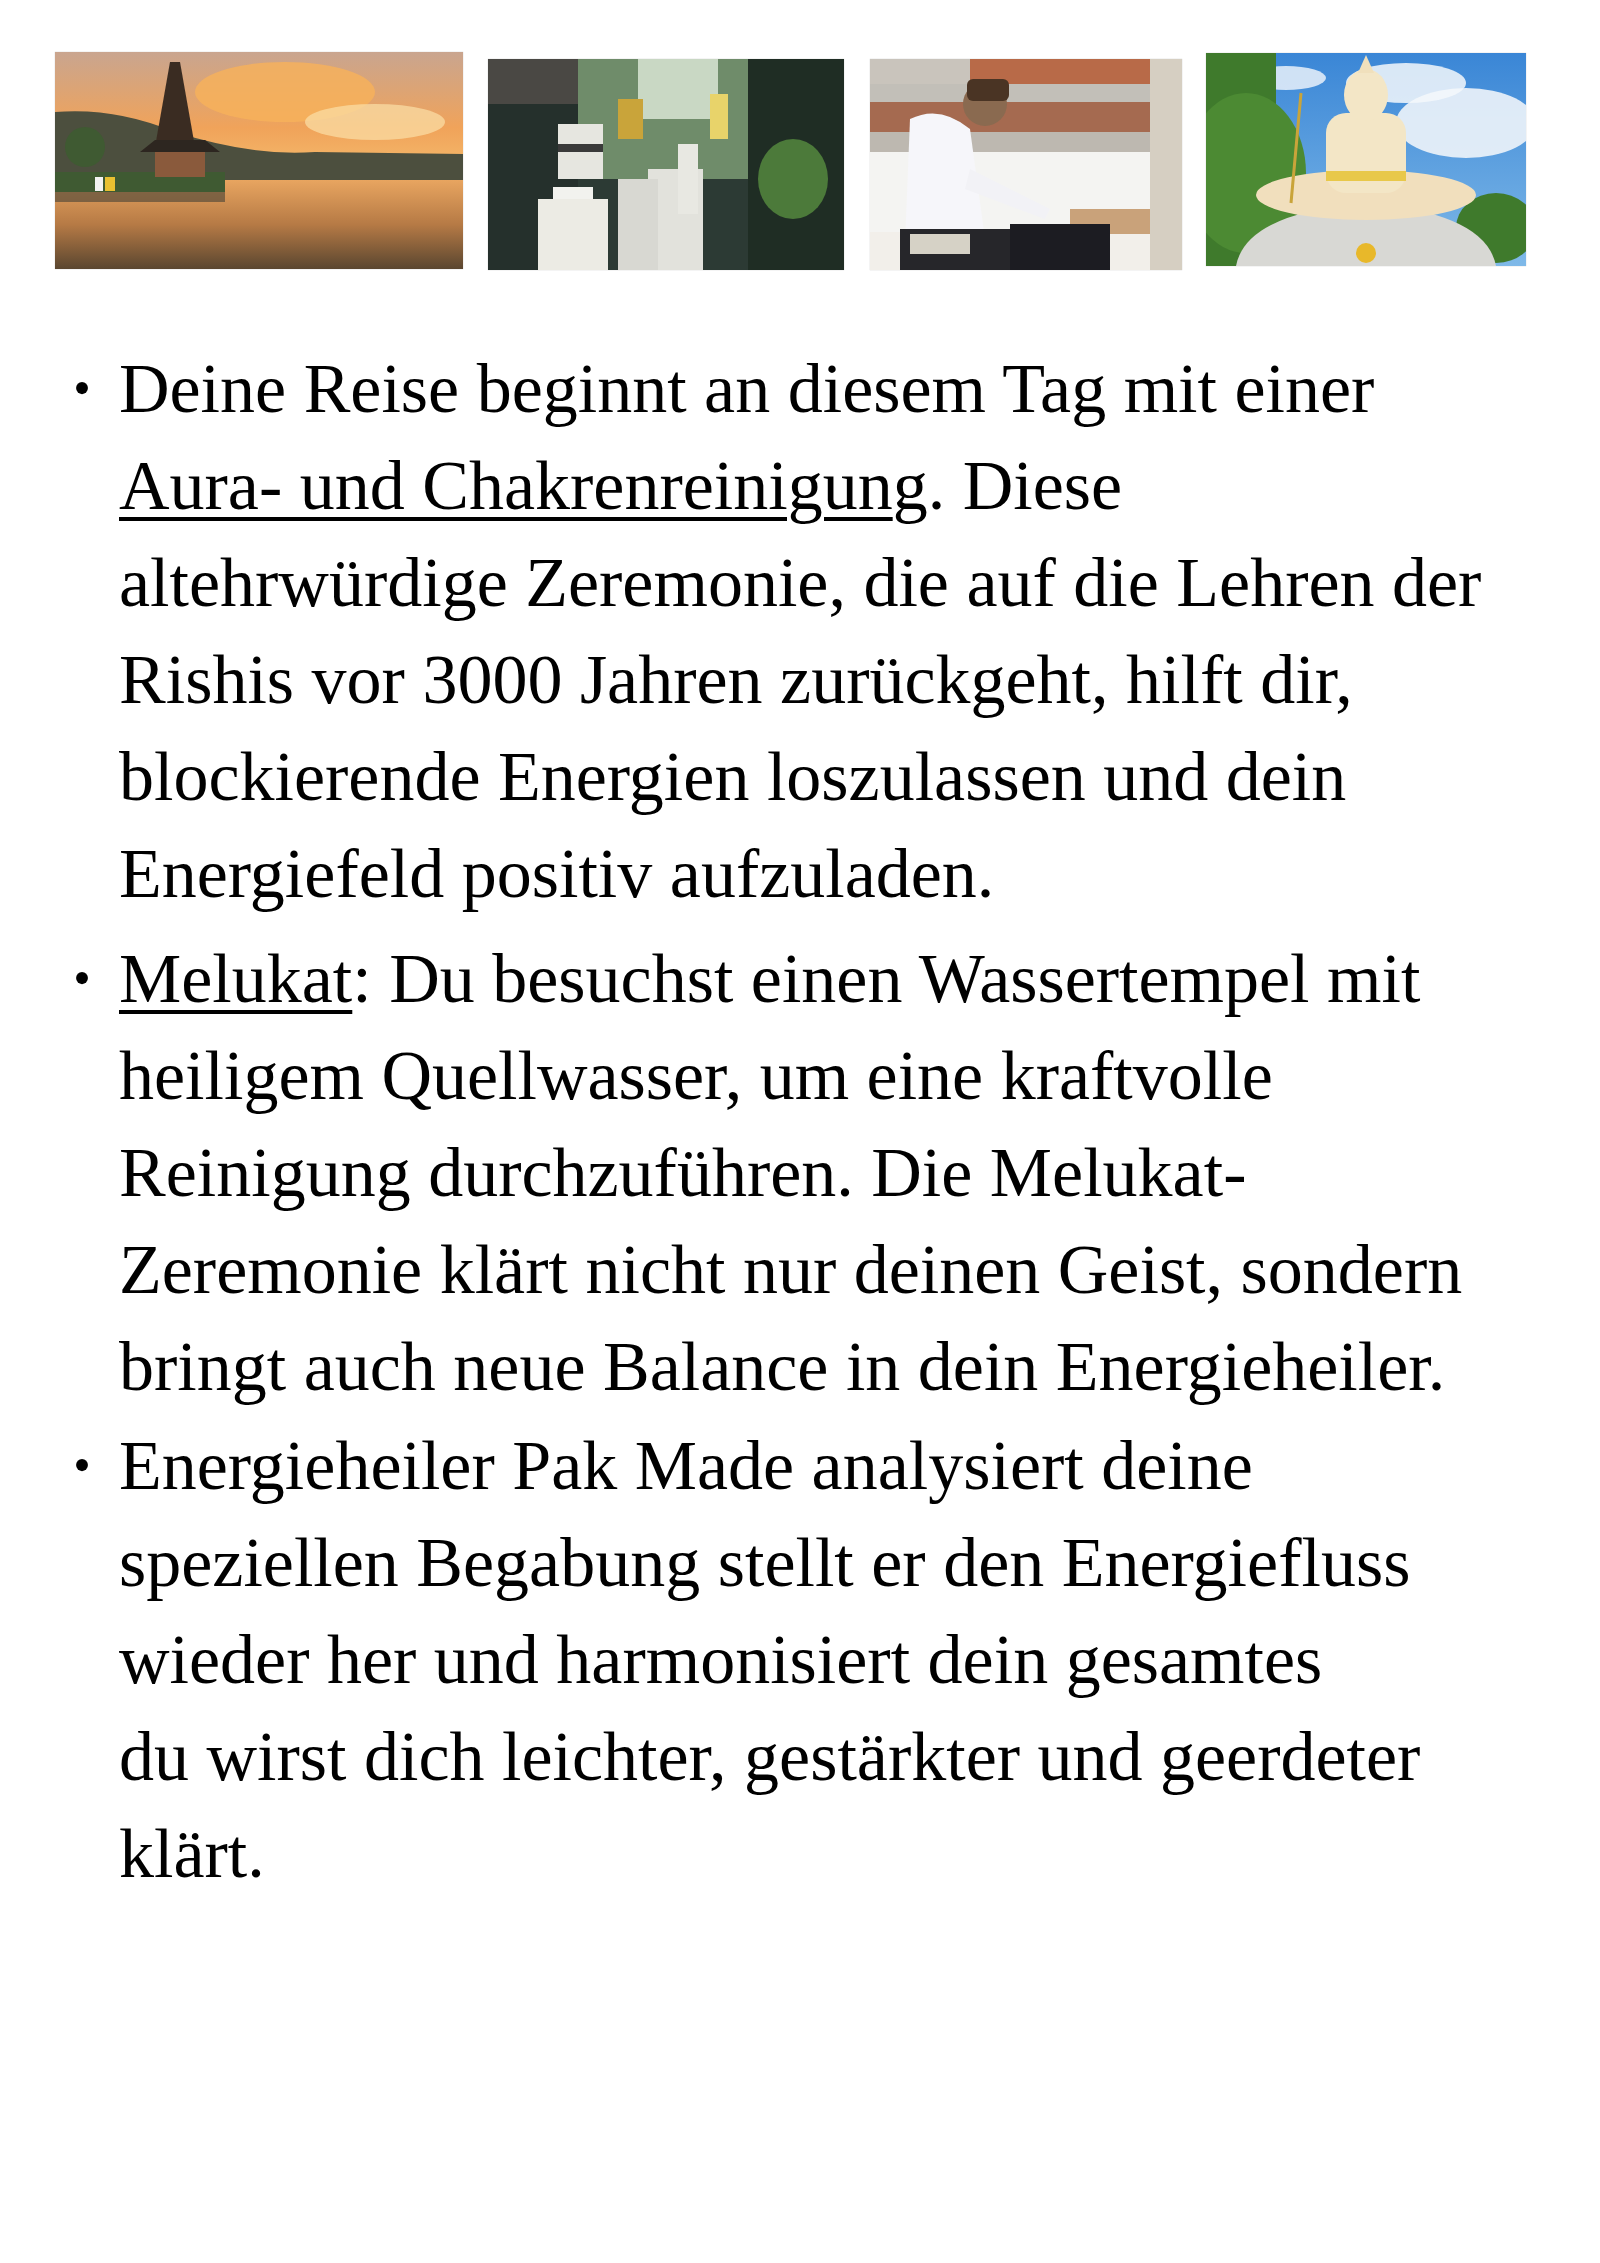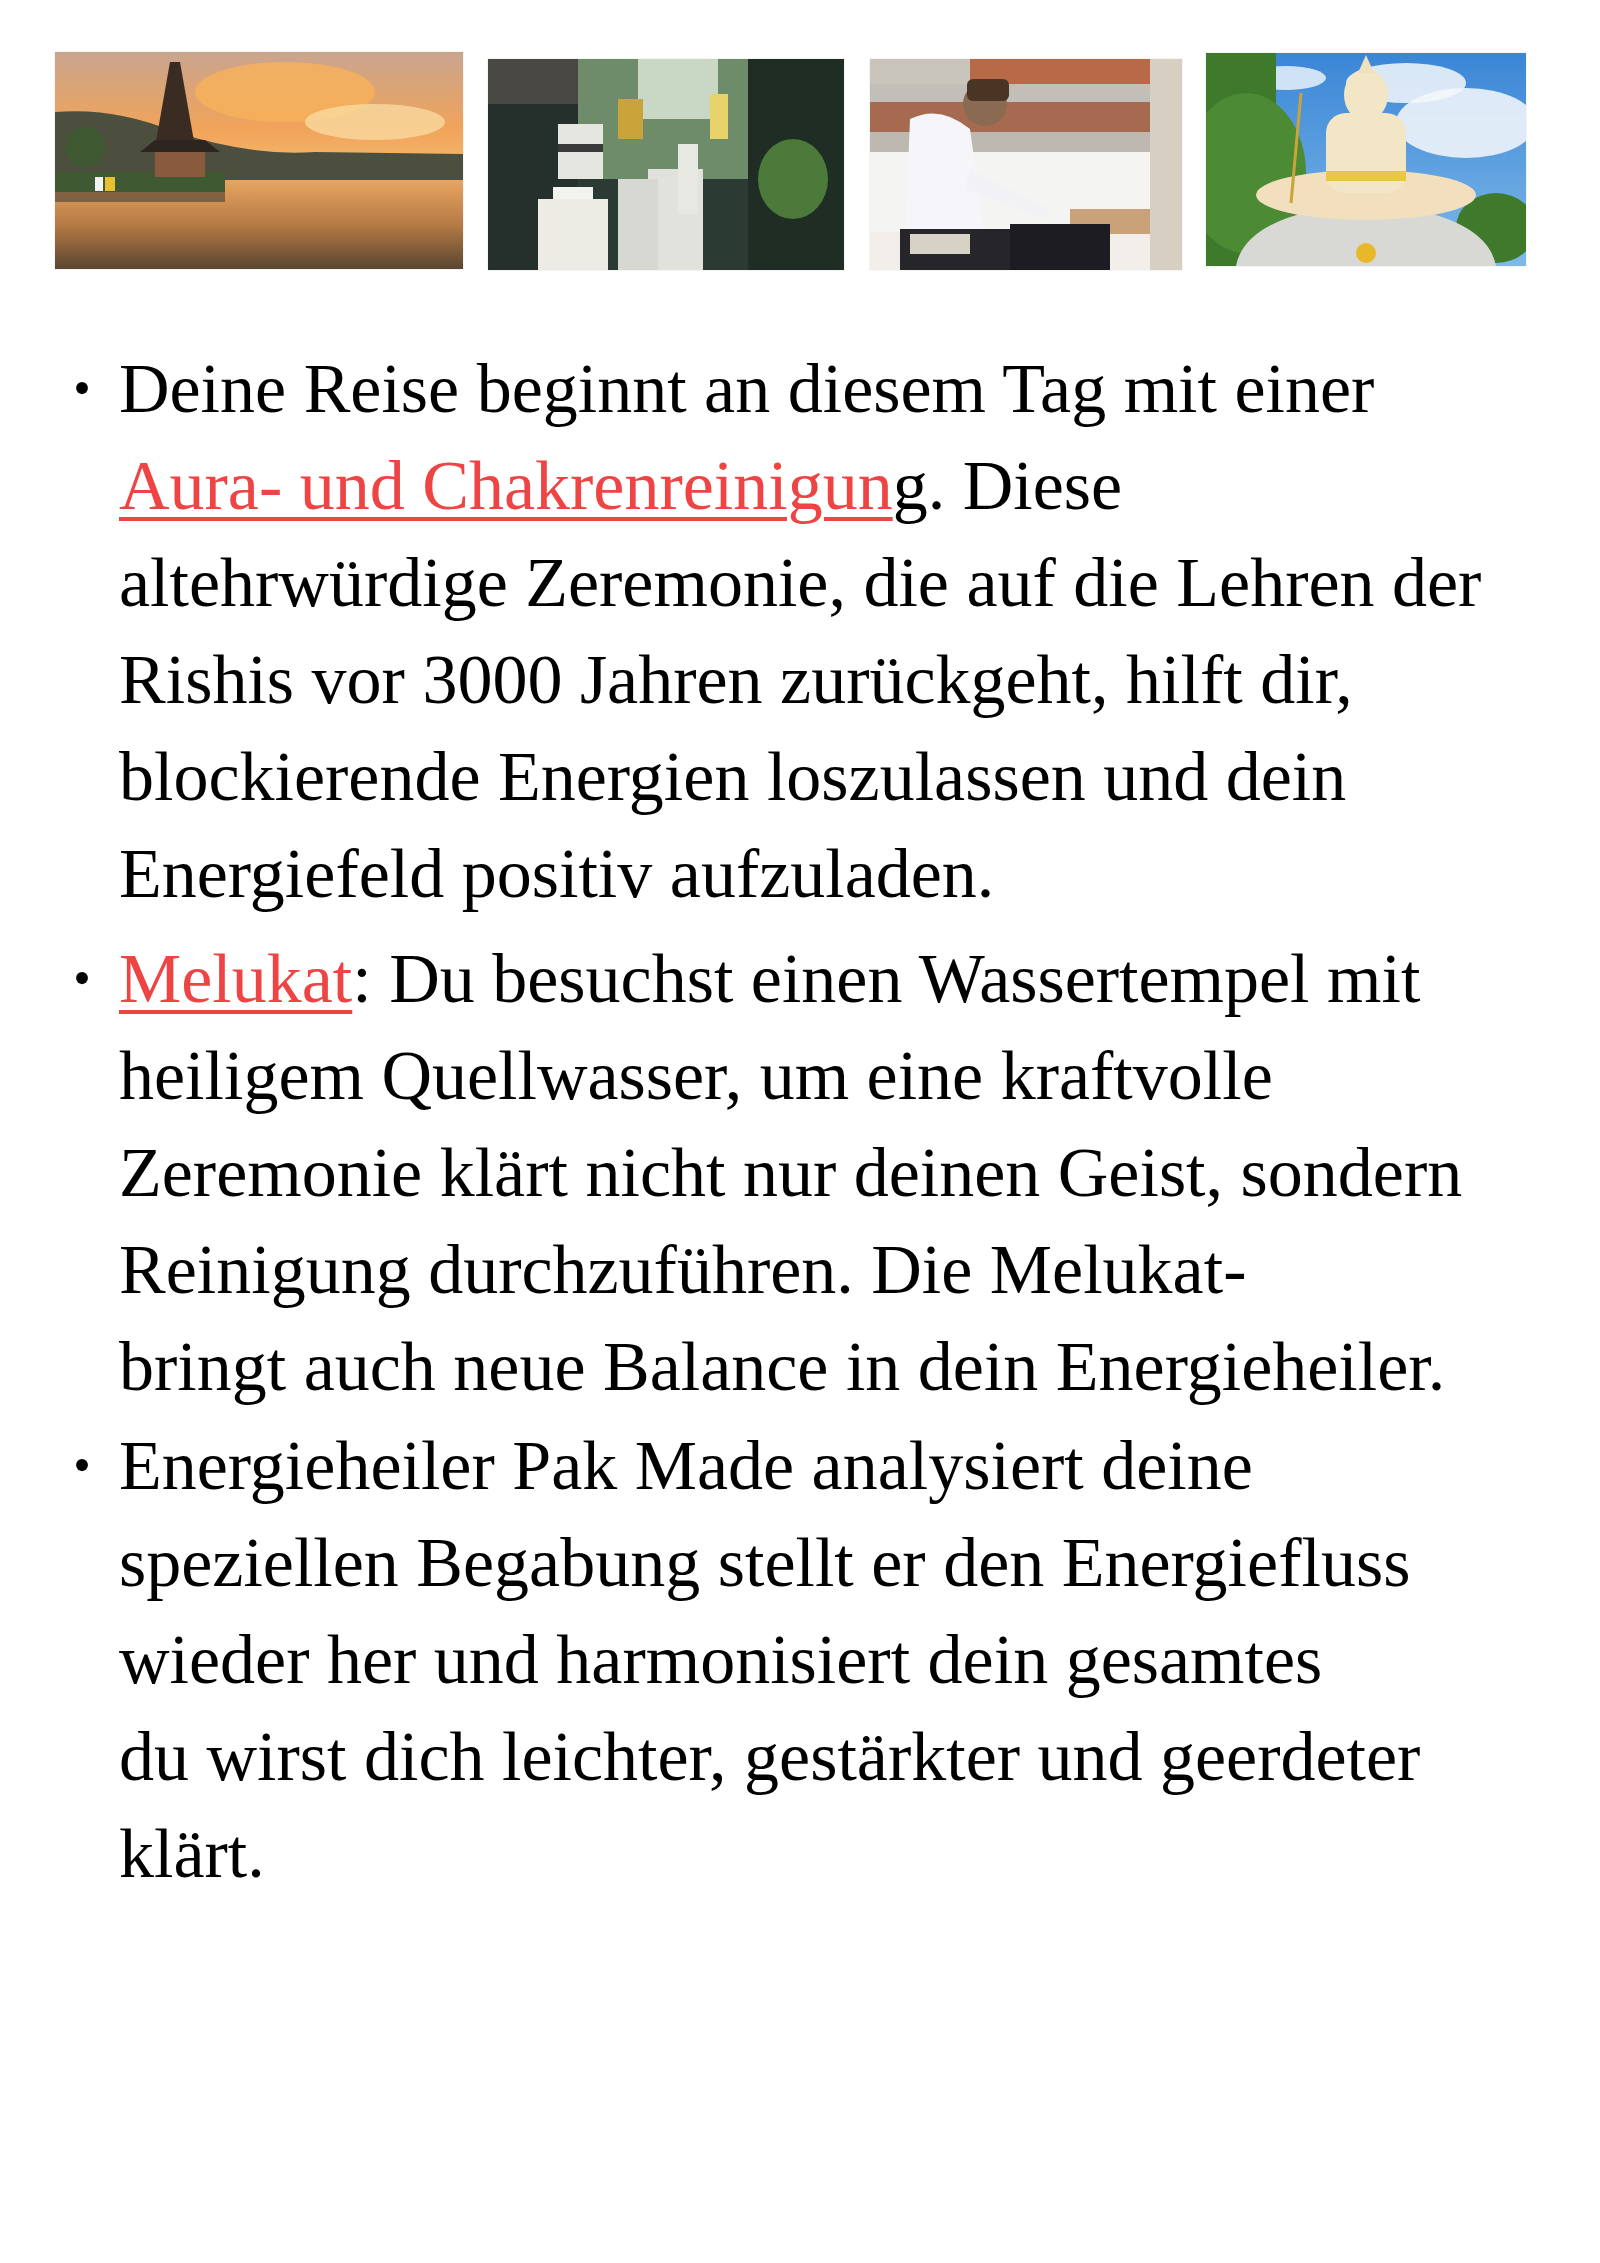--- a/index.html
+++ b/index.html
@@ -58,21 +58,21 @@
     width: 20px;
     line-height: 97px;
     text-align: center;
     font-size: 50px;
   }
   li.item .line {
     display: block;
     white-space: nowrap;
   }
   a.term {
-    color: #ef4444;
+    color: #000000;
     text-decoration: underline;
     text-decoration-thickness: 4px;
     text-underline-offset: 8px;
   }
 </style>
 </head>
 <body>
 
 <div class="gallery">
 
@@ -185,22 +185,22 @@
       <span class="line"><span>altehrwürdige Zeremonie, die auf die Lehren der</span></span>
       <span class="line"><span>Rishis vor 3000 Jahren zurückgeht, hilft dir,</span></span>
       <span class="line"><span>blockierende Energien loszulassen und dein</span></span>
       <span class="line"><span>Energiefeld positiv aufzuladen.</span></span>
     </li>
 
     <li class="item" style="margin-top:8px;">
       <span class="bullet">•</span>
       <span class="line"><a class="term" href="#">Melukat</a><span>: Du besuchst einen Wassertempel mit</span></span>
       <span class="line"><span>heiligem Quellwasser, um eine kraftvolle</span></span>
+      <span class="line"><span>Reinigung durchzuführen. Die Melukat-</span></span>
       <span class="line"><span>Zeremonie klärt nicht nur deinen Geist, sondern</span></span>
-      <span class="line"><span>Reinigung durchzuführen. Die Melukat-</span></span>
       <span class="line"><span>bringt auch neue Balance in dein Energieheiler.</span></span>
     </li>
 
     <li class="item">
       <span class="bullet">•</span>
       <span class="line"><span>Energieheiler Pak Made analysiert deine</span></span>
       <span class="line"><span>speziellen Begabung stellt er den Energiefluss</span></span>
       <span class="line"><span>wieder her und harmonisiert dein gesamtes</span></span>
       <span class="line"><span>du wirst dich leichter, gestärkter und geerdeter</span></span>
       <span class="line"><span>klärt.</span></span>

